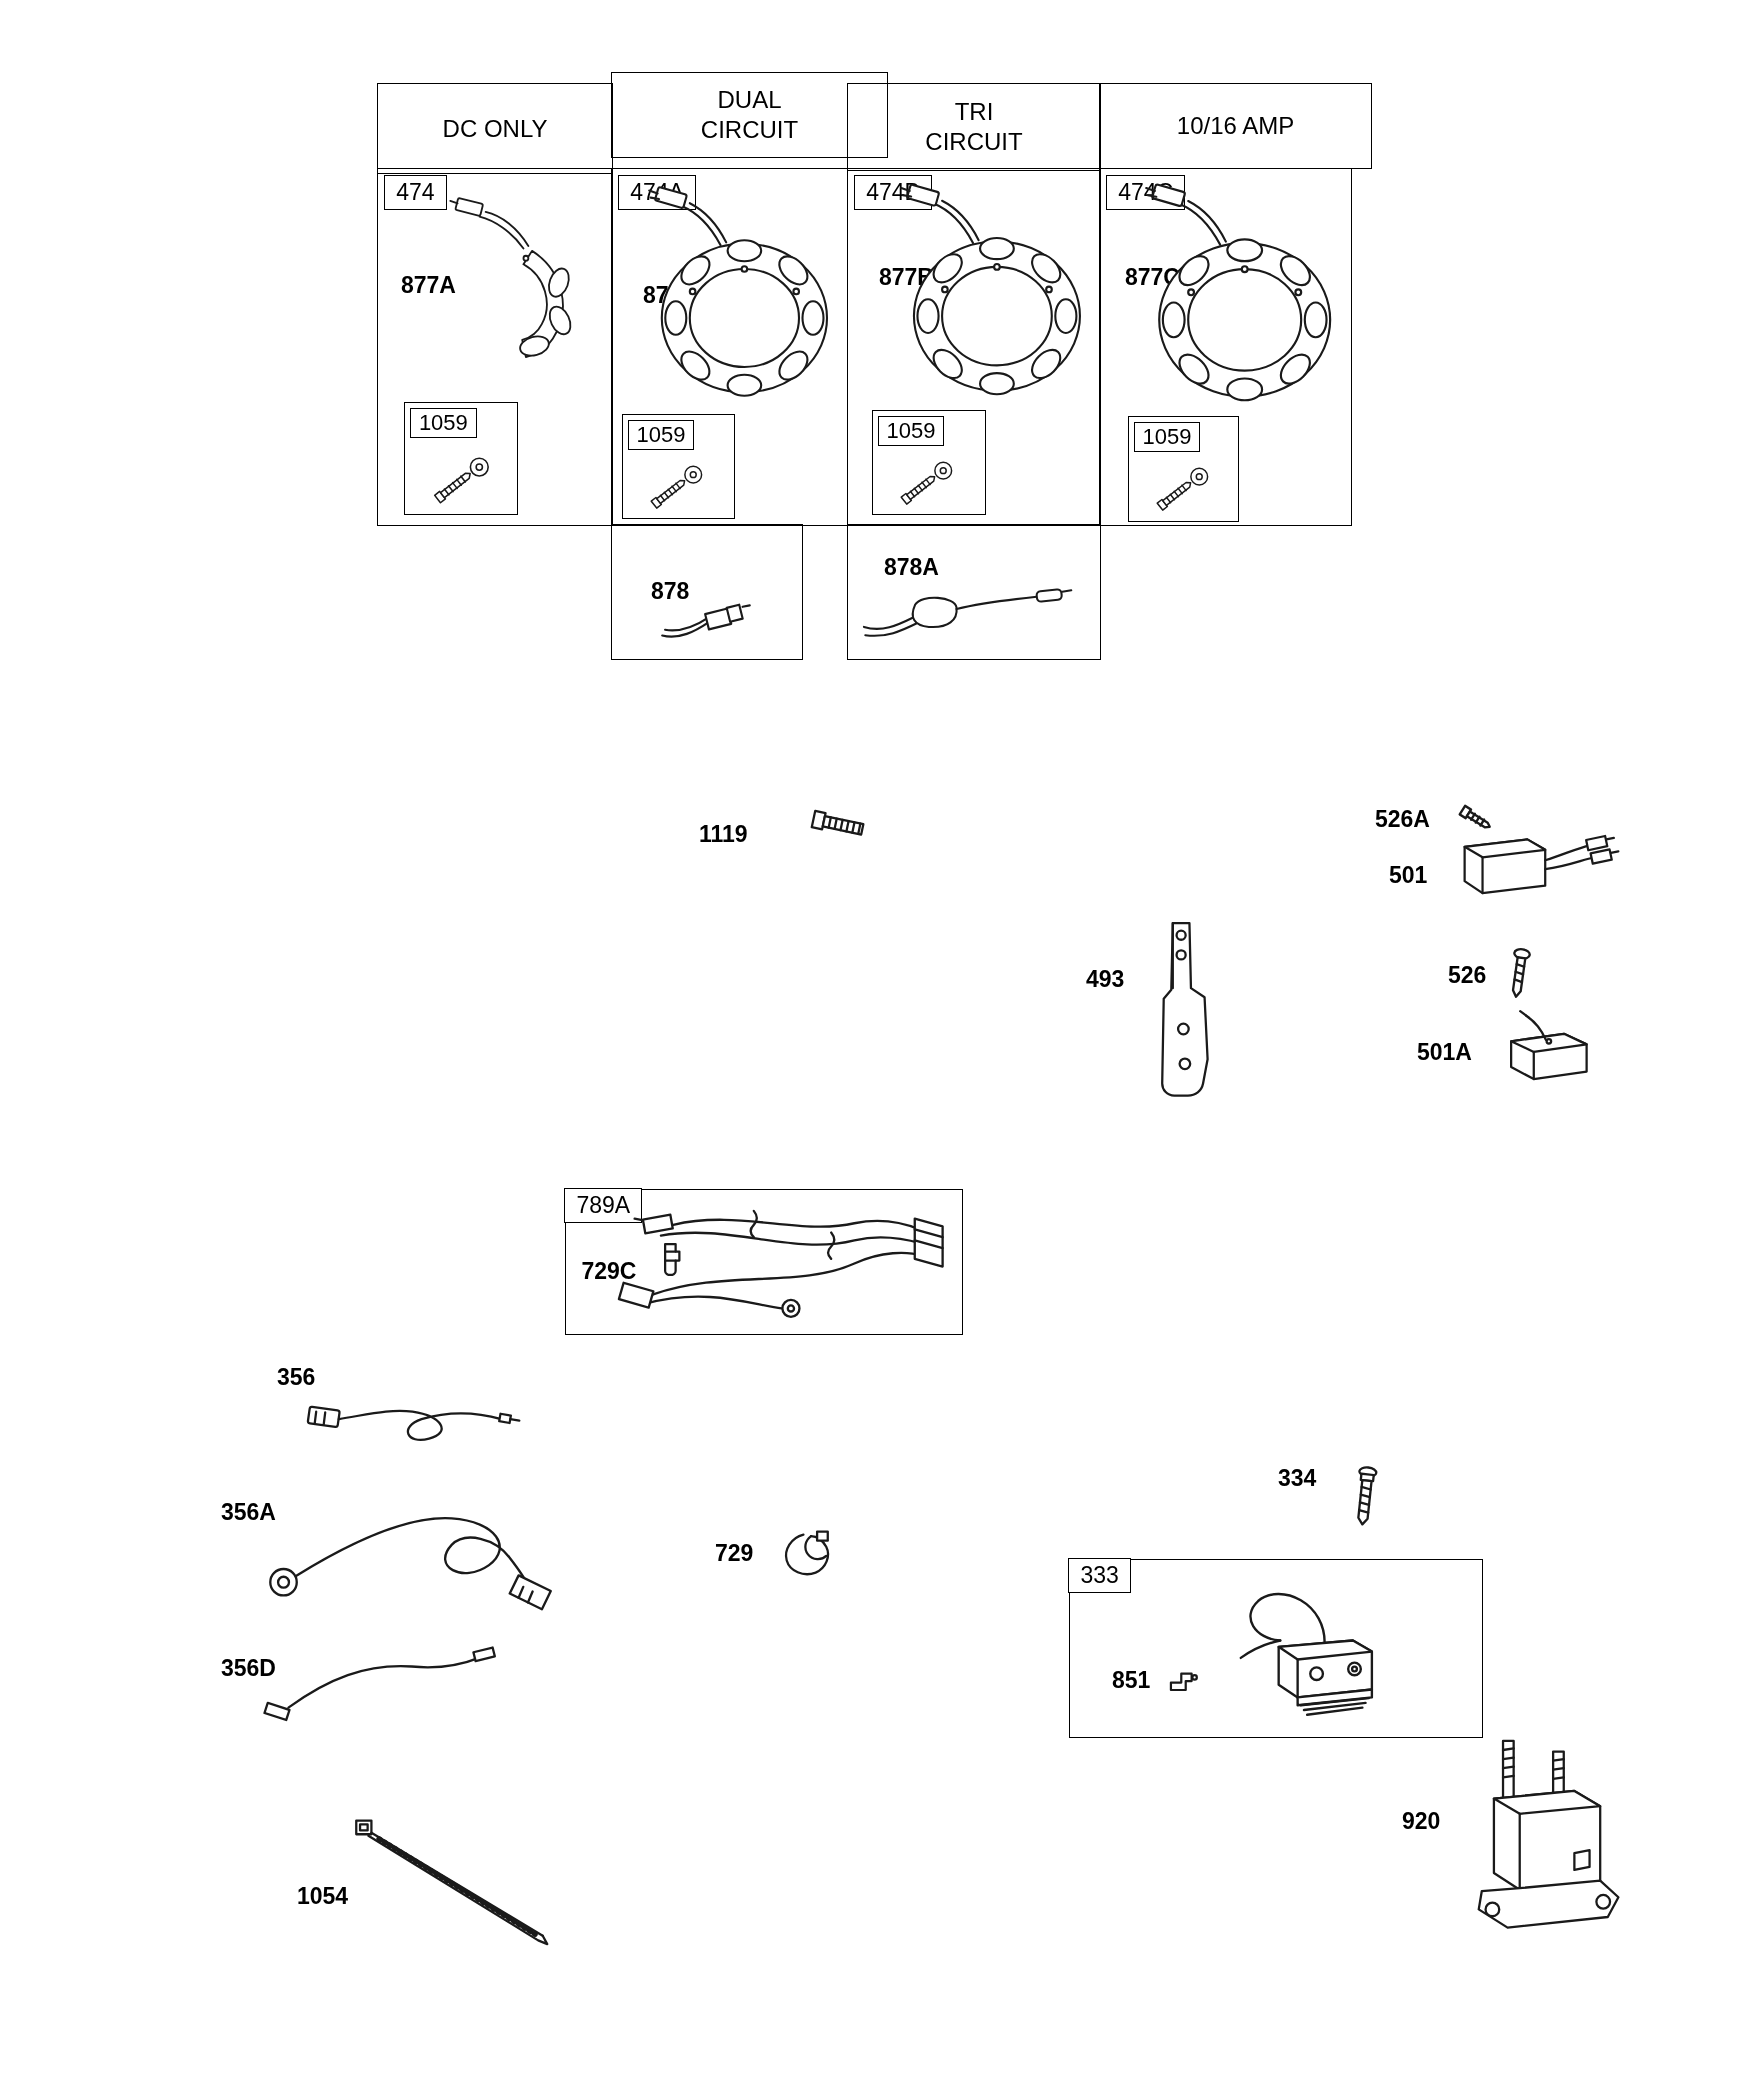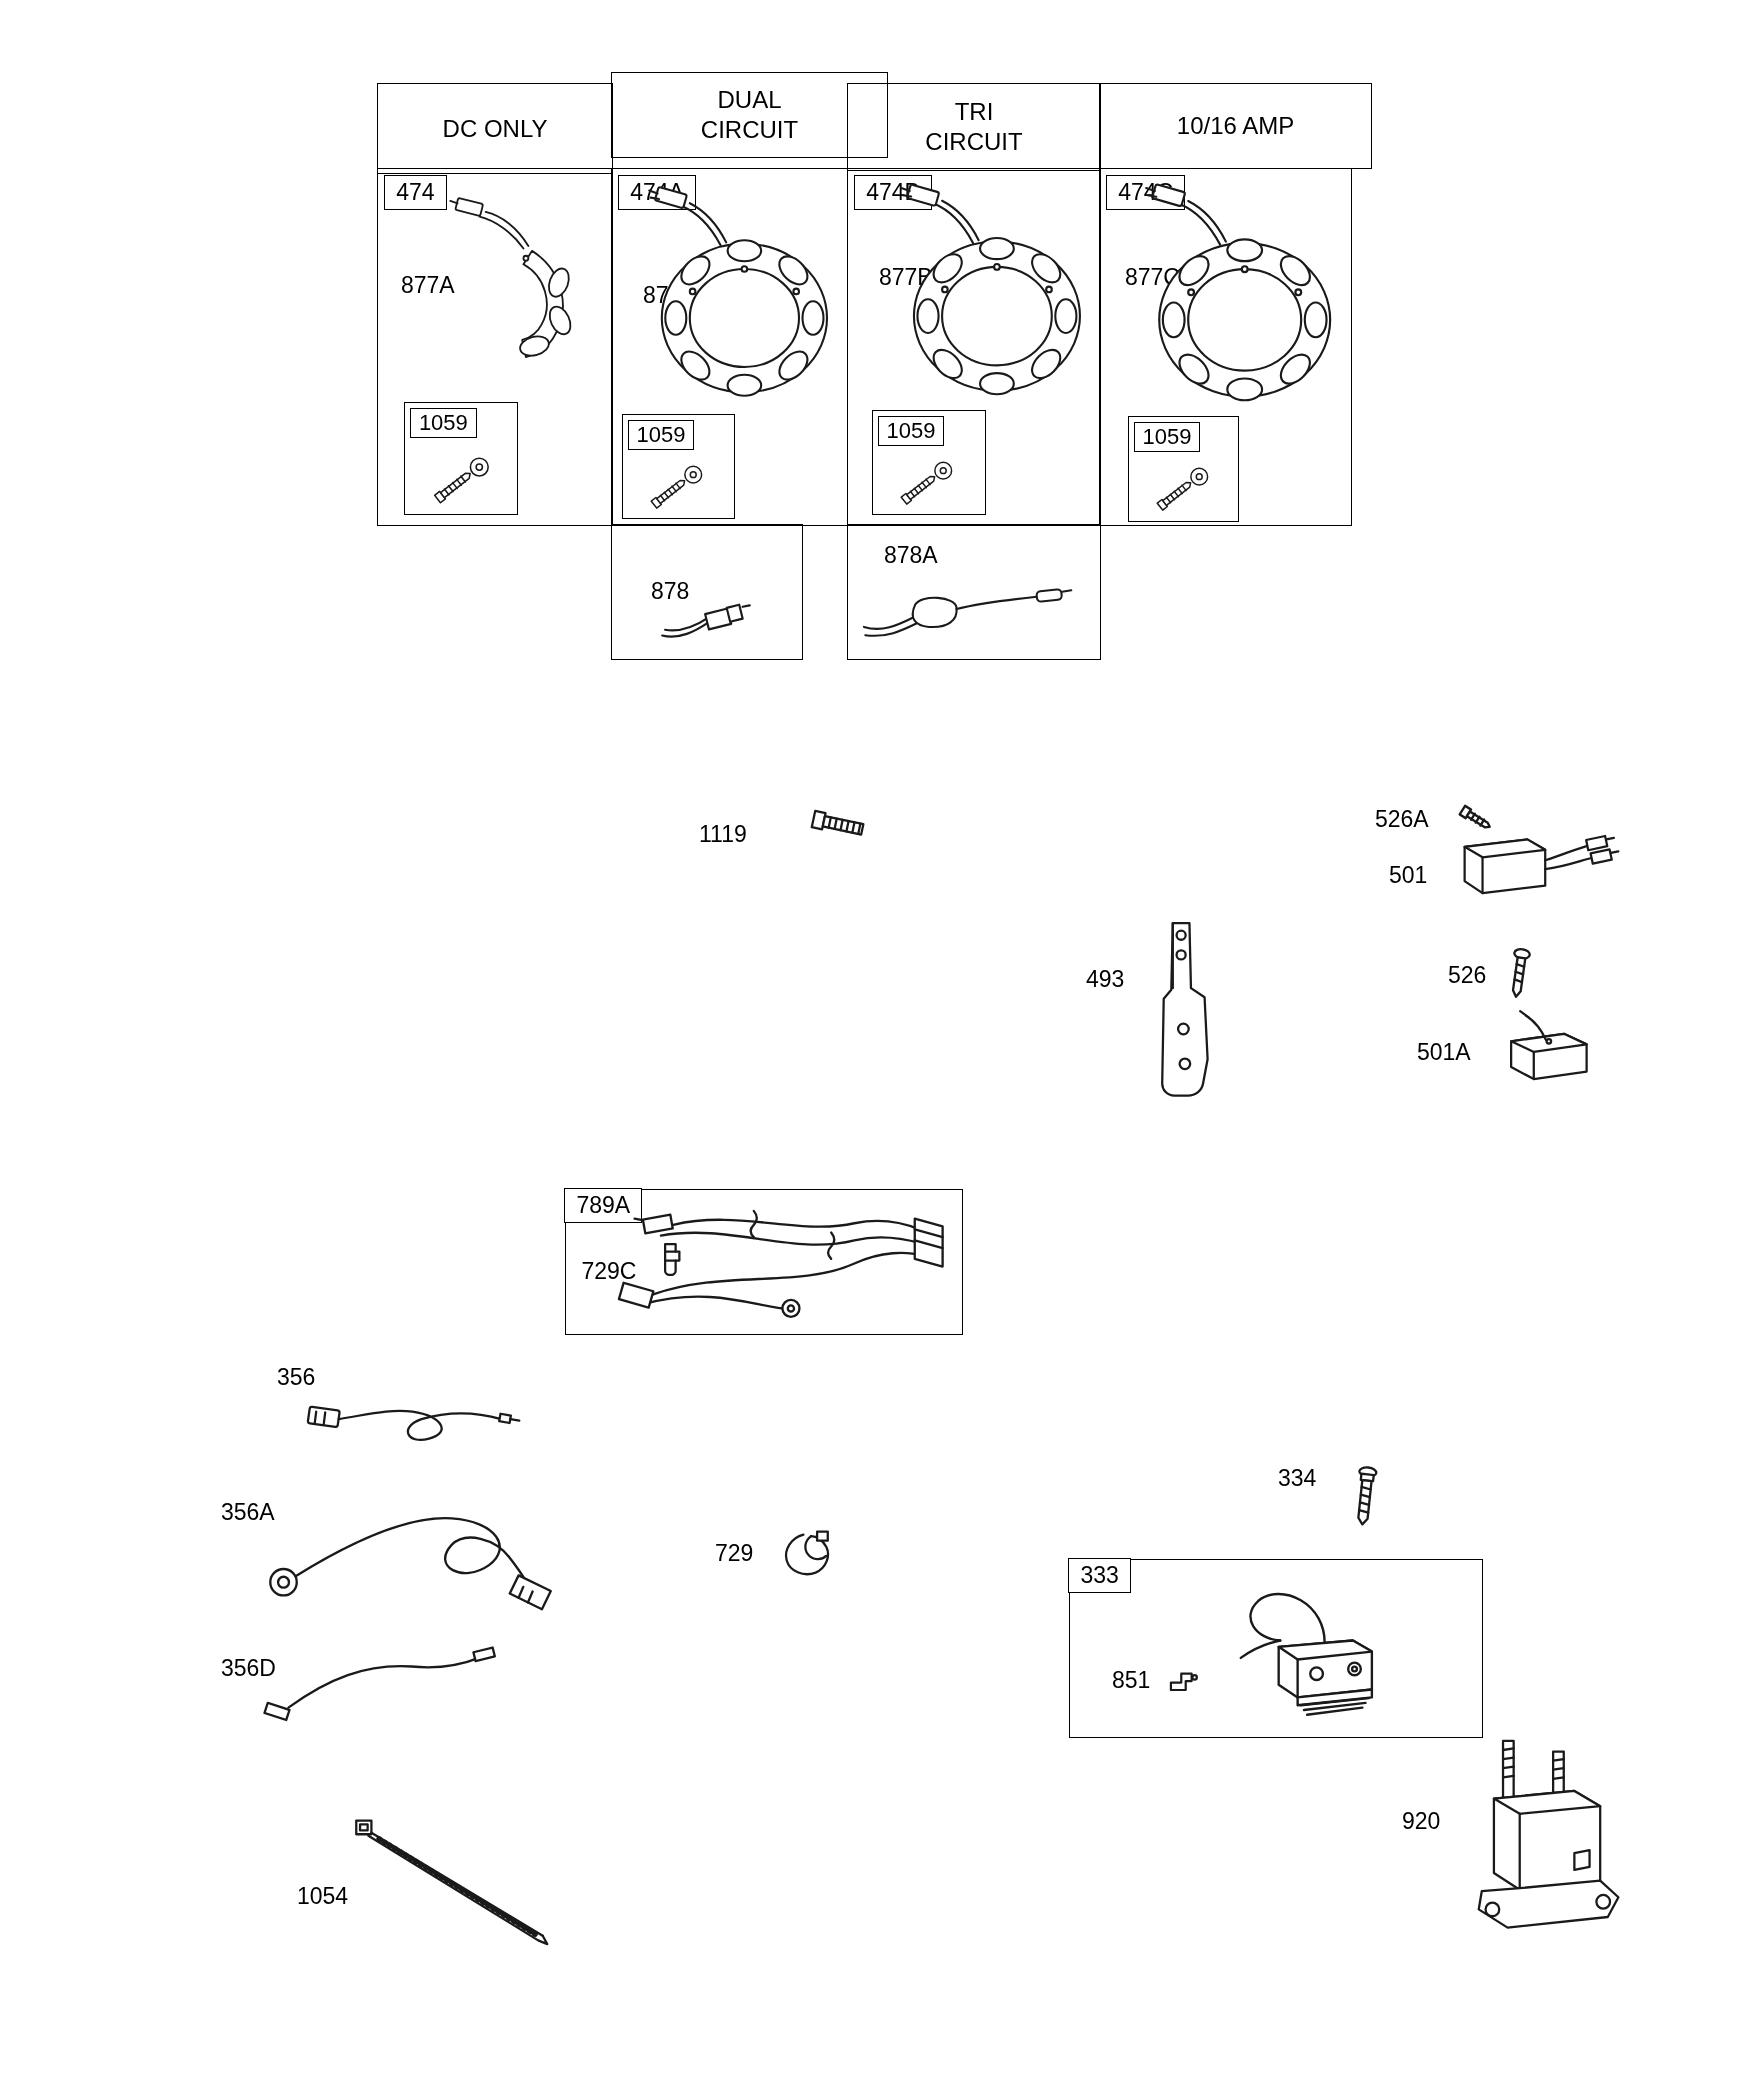--- a/index.html
+++ b/index.html
@@ -2,21 +2,21 @@
 <html style="font-size:12.4px"><head>
 <meta charset="utf-8">
 <style>
   * { margin:0; padding:0; box-sizing:border-box; }
   html,body { background:#fff; }
   body { font-family:"Liberation Sans", sans-serif; color:#000; }
   #canvas { position:relative; width:1748px; height:2097px; background:#fff; overflow:hidden; }
   .cell { position:absolute; border:1.6px solid #000; background:transparent; }
   .hdr  { position:absolute; border:1.6px solid #000; display:flex; align-items:center; justify-content:center;
           text-align:center; font-size:24px; line-height:1.25; white-space:pre-line; }
-  .lbl  { position:absolute; font-size:23px; white-space:nowrap; }
+  .lbl  { position:absolute; font-size:23px; white-space:nowrap;font-weight:bold; }
   .refbox { position:absolute; border:1.6px solid #000; background:#fff; font-size:23px; padding:4.7px 11px; line-height:1; }
   .refbox.sm { font-size:22px; padding:3.1px 7.8px; }
   .inset { position:absolute; border:1.6px solid #000; background:#fff; }
   .ill { position:absolute; }
   svg { display:block; overflow:visible; }
   .ln { fill:none; stroke:#1a1a1a; stroke-width:3; stroke-linecap:round; stroke-linejoin:round; }
   .lnf { fill:#fff; stroke:#1a1a1a; stroke-width:3; stroke-linecap:round; stroke-linejoin:round; }
 </style>
 </head>
 <body>
@@ -150,21 +150,21 @@
     <div class="lbl" style="left:39px;top:53px">878</div>
     <svg class="ill" style="left:40px;top:66px;width:118px;height:61px" viewBox="0 0 160 85">
       <path class="ln" d="M12,62 C36,68 58,56 76,44"></path>
       <path class="ln" d="M16,54 C38,58 60,48 78,36"></path>
       <rect class="lnf" x="74" y="28" width="32" height="22" transform="rotate(-14 90 39)"></rect>
       <rect class="lnf" x="104" y="21" width="18" height="20" transform="rotate(-14 113 31)"></rect>
       <line class="ln" x1="124" y1="22" x2="134" y2="20"></line>
     </svg>
   </div>
   <div class="cell" style="left:847px;top:524px;width:254px;height:136px">
-    <div class="lbl" style="left:36px;top:17px">878A</div>
+    <div class="lbl" style="left:36px;top:29px">878A</div>
     <svg class="ill" style="left:9.3px;top:37px;width:235px;height:87px" viewBox="0 0 340 110">
       <path class="ln" d="M10,86 C36,94 58,84 82,72"></path>
       <path class="ln" d="M12,98 C42,102 64,92 88,80"></path>
       <path class="lnf" d="M84,54 C76,72 82,84 104,86 C132,88 146,76 144,58 C142,42 94,38 84,54 Z"></path>
       <path class="ln" d="M144,60 C186,50 226,46 264,42"></path>
       <rect class="lnf" x="260" y="33" width="36" height="15" rx="6" transform="rotate(-6 278 40)"></rect>
       <line class="ln" x1="297" y1="35" x2="310" y2="33"></line>
     </svg>
   </div>
 

